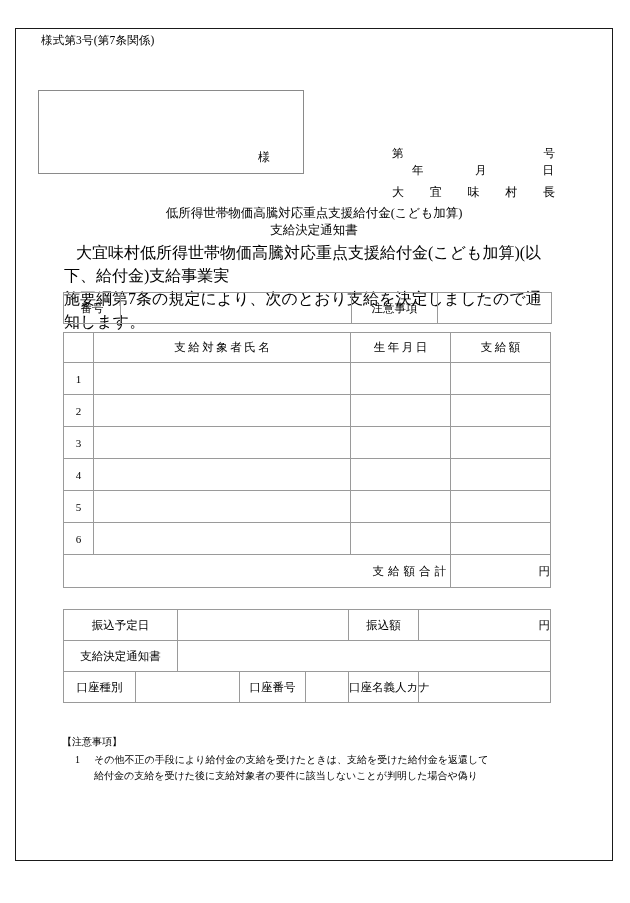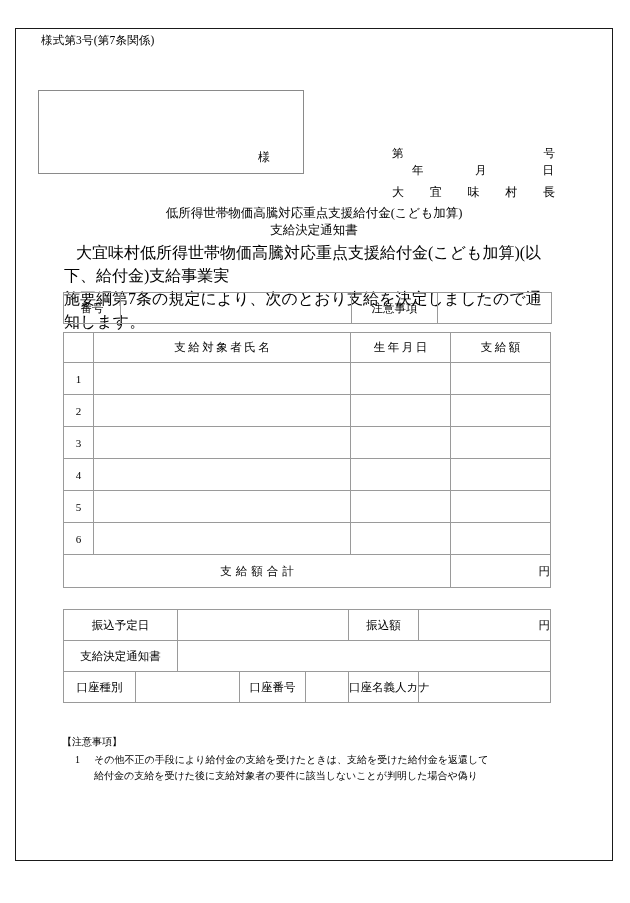--- a/index.html
+++ b/index.html
@@ -114,21 +114,21 @@
     border: 1px solid #9a9a9a;
     padding: 0;
     height: 28px;
     vertical-align: middle;
   }
   .lbl {
     text-align: center;
     white-space: nowrap;
   }
   .sp1 { letter-spacing: 2.5px; text-indent: 2.5px; }
-  .sp2 { letter-spacing: 4px;   text-indent: 4px; }
+  .sp2 { letter-spacing: 4px;   text-indent: 4px; text-align: right; }
   .yen-cell {
     text-align: right;
     padding-right: 10px;
   }
   .rownum {
     text-align: center;
     font-size: 11px;
   }
 
   

